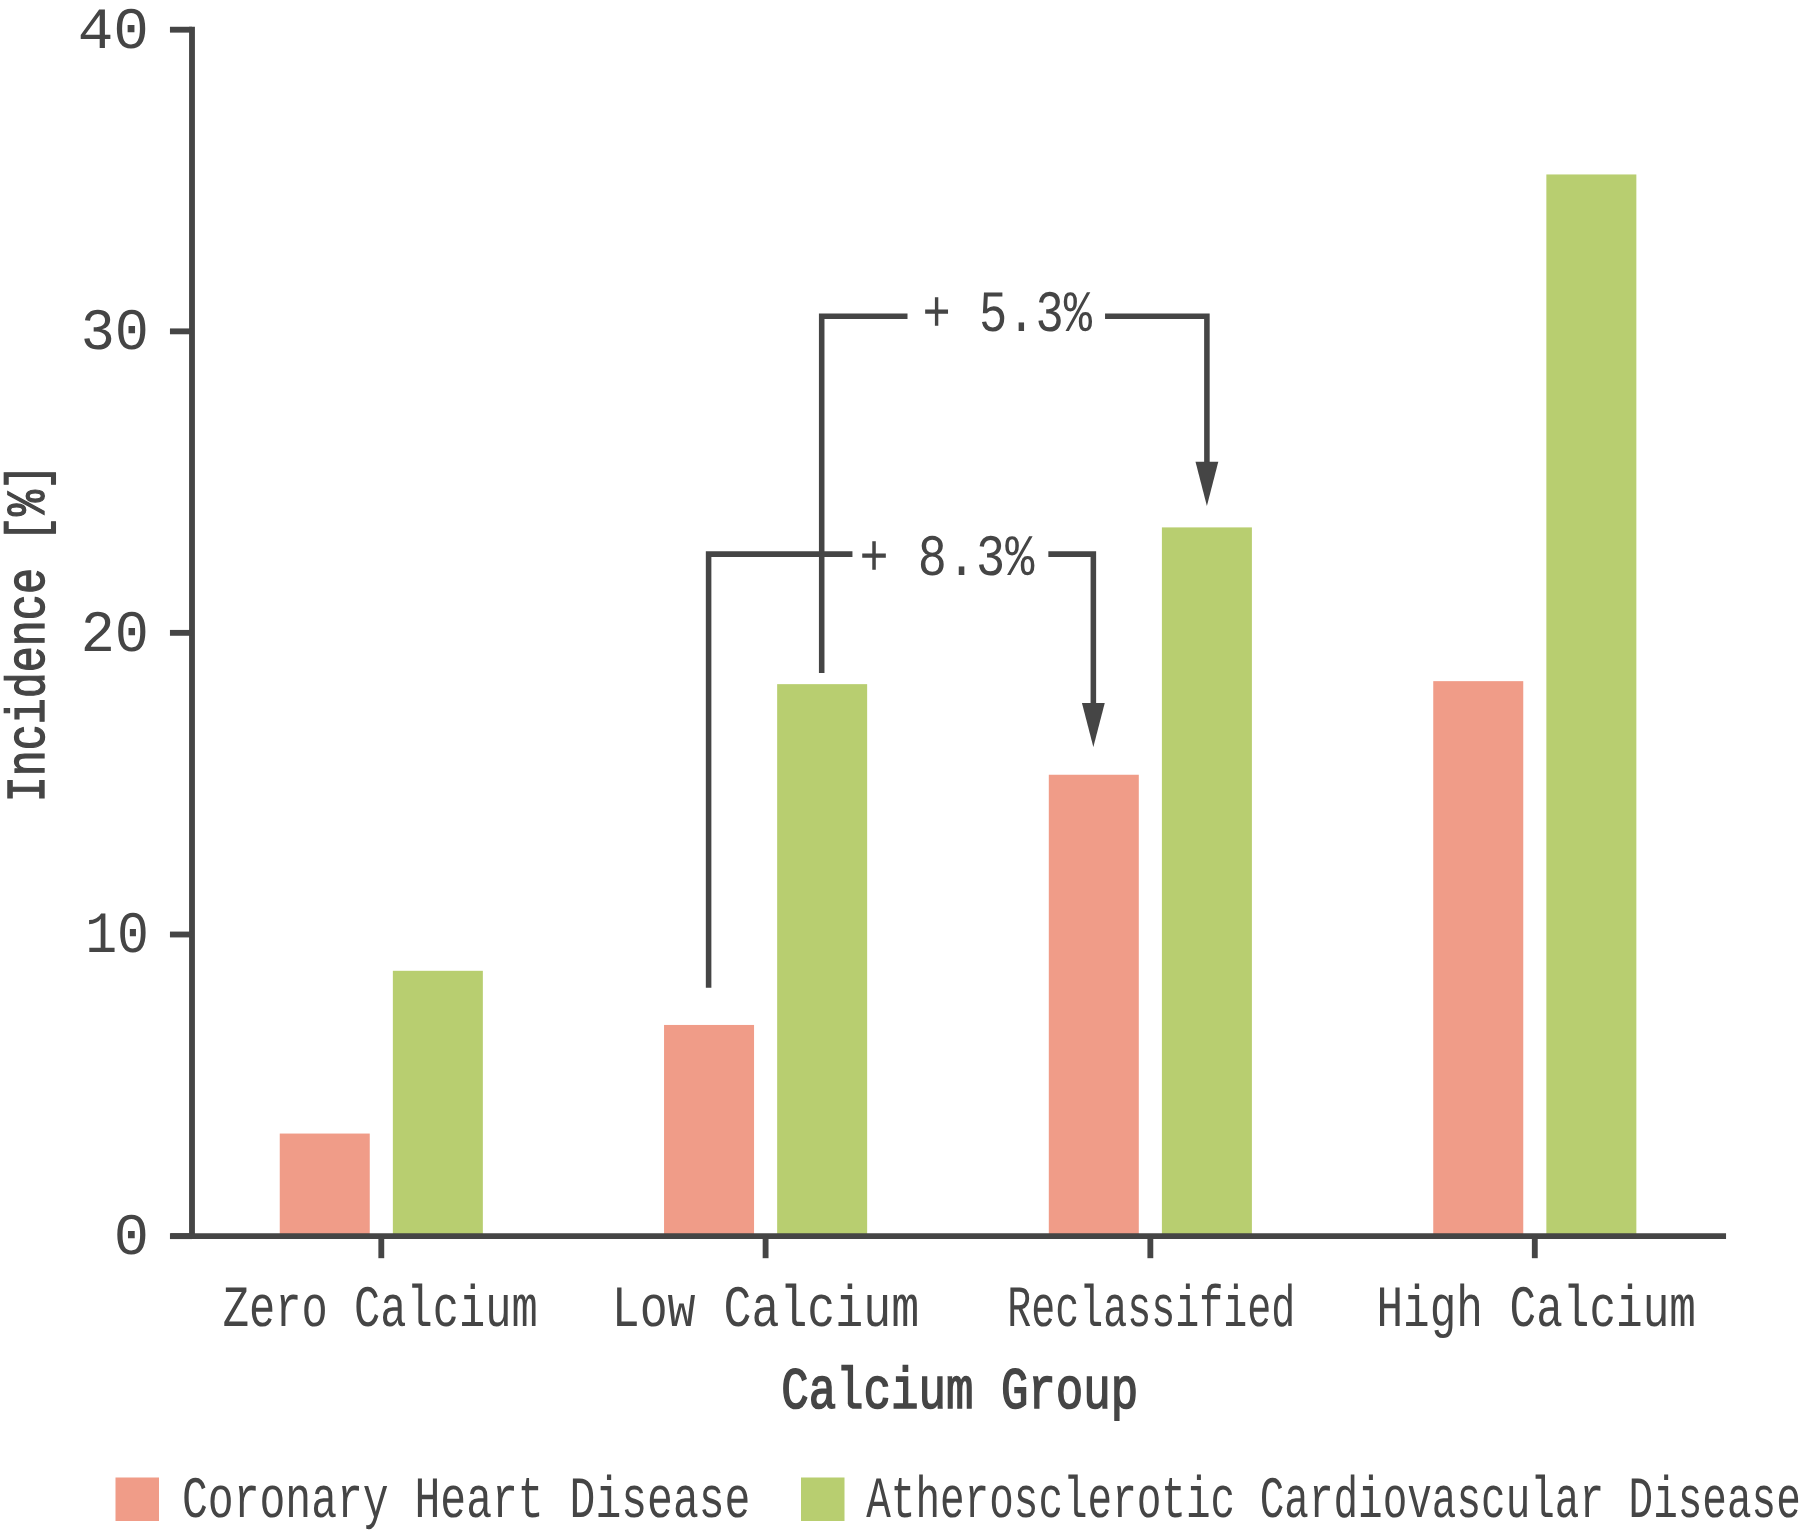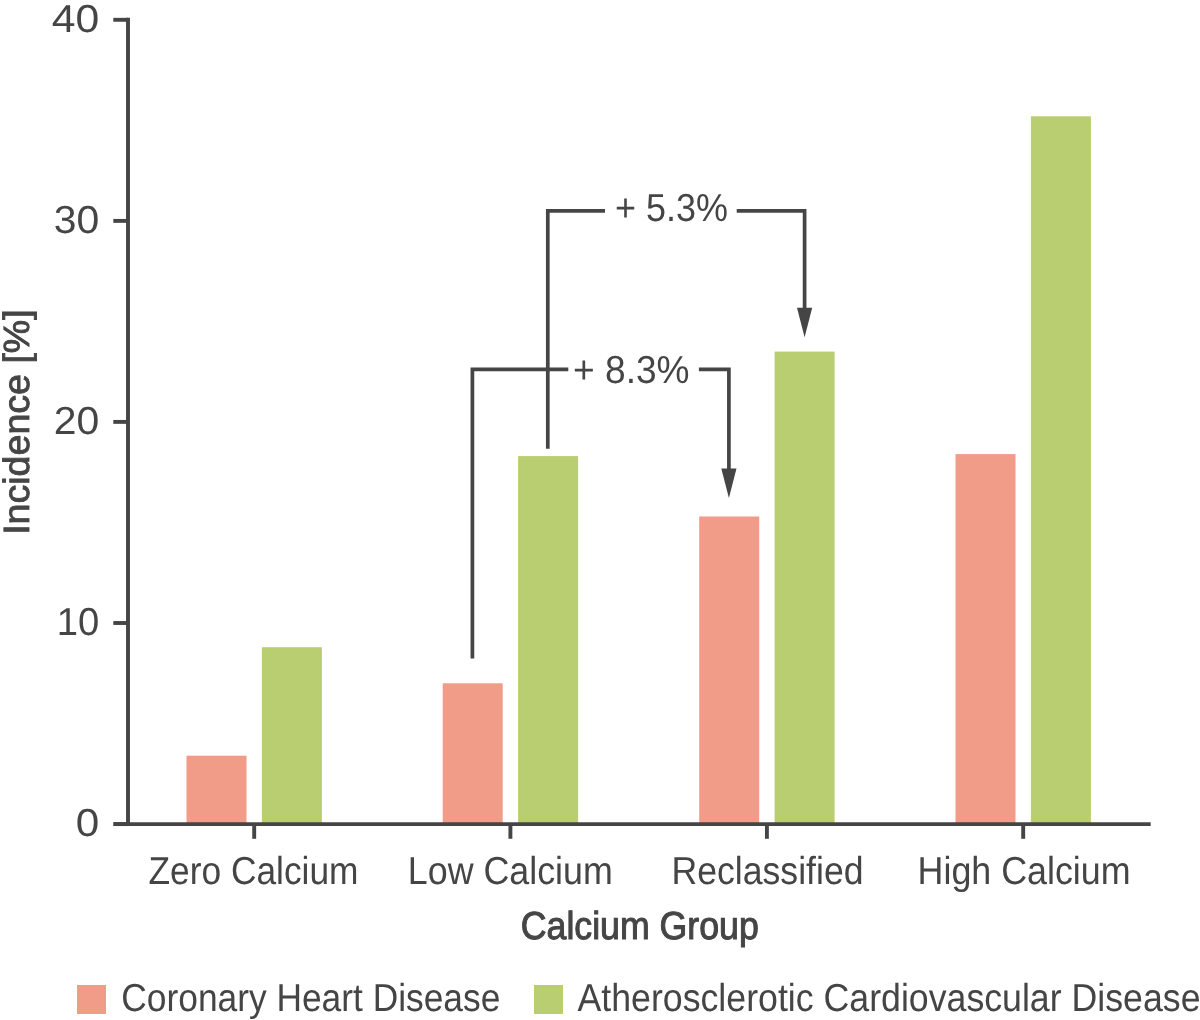--- a/index.html
+++ b/index.html
@@ -7,21 +7,21 @@
     margin: 0;
     padding: 0;
     background: #ffffff;
   }
   #page {
     position: relative;
     width: 1200px;
     height: 1020px;
     background: #ffffff;
     overflow: hidden;
-    font-family: Liberation Sans, sans-serif;
+    font-family: Liberation Mono, monospace;
   }
   svg.chart { display: block; transform: translateZ(0); }
   .bar-chd   { fill: #f09c88; }
   .bar-ascvd { fill: #b8ce70; }
   .spine     { stroke: #454545; stroke-width: 3.9; stroke-linecap: butt; fill: none; }
   .tickmark  { stroke: #454545; stroke-width: 3.9; stroke-linecap: butt; fill: none; }
   .annline   { stroke: #454545; stroke-width: 3.7; stroke-linecap: butt; fill: none; }
   .annhead   { fill: #454545; }
   text {
     fill: #454545;

